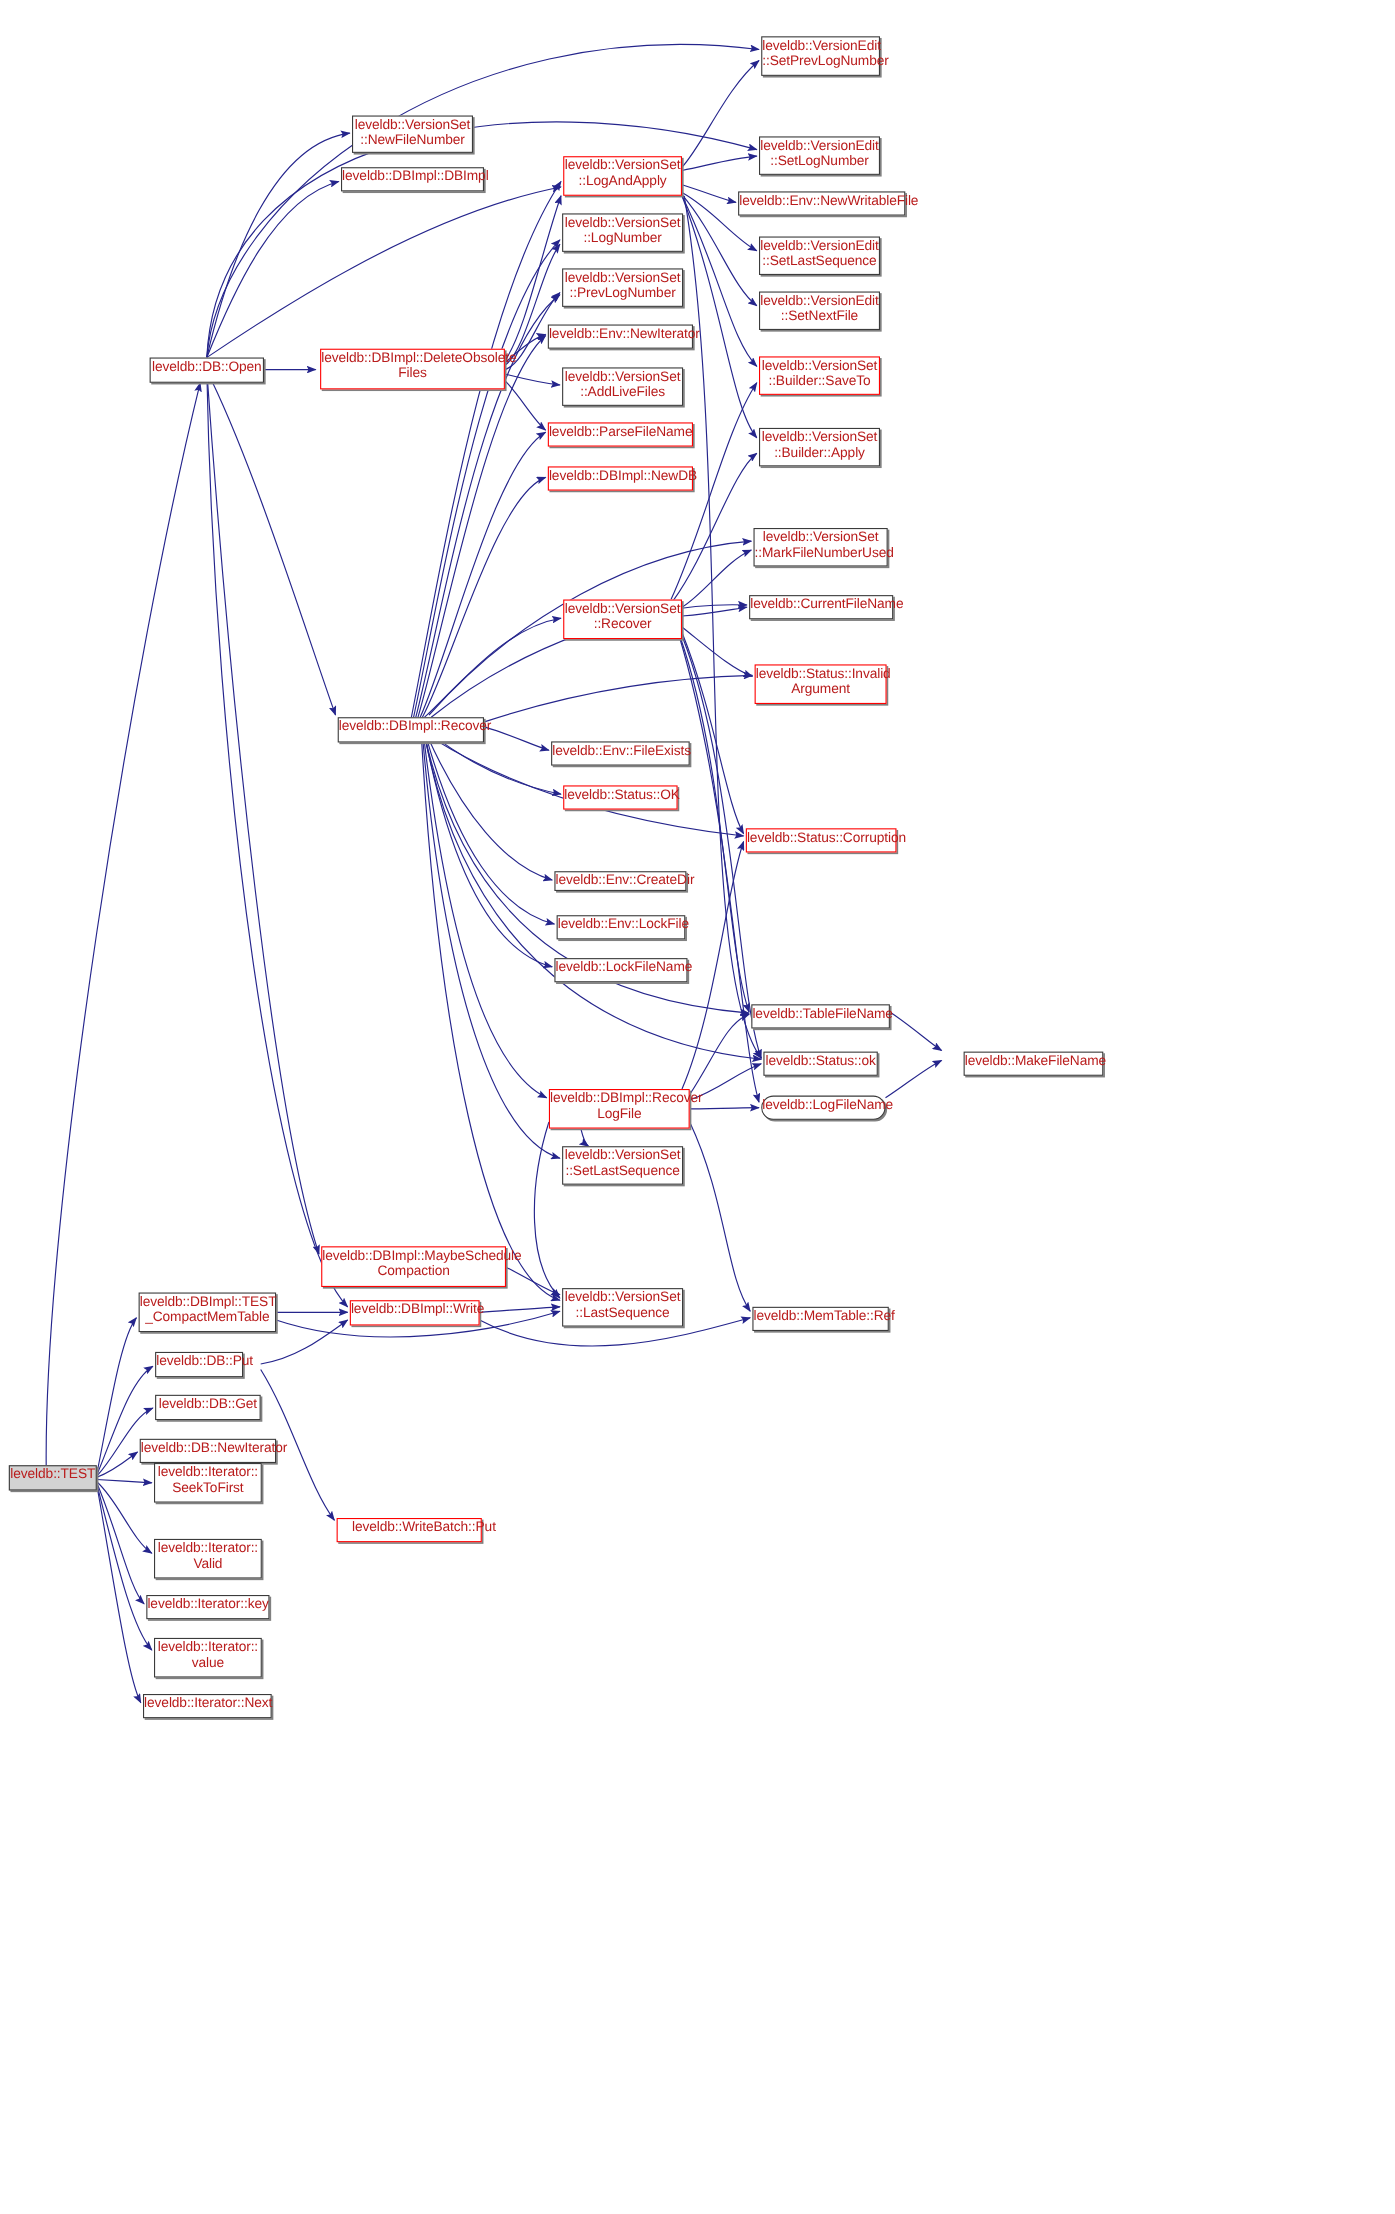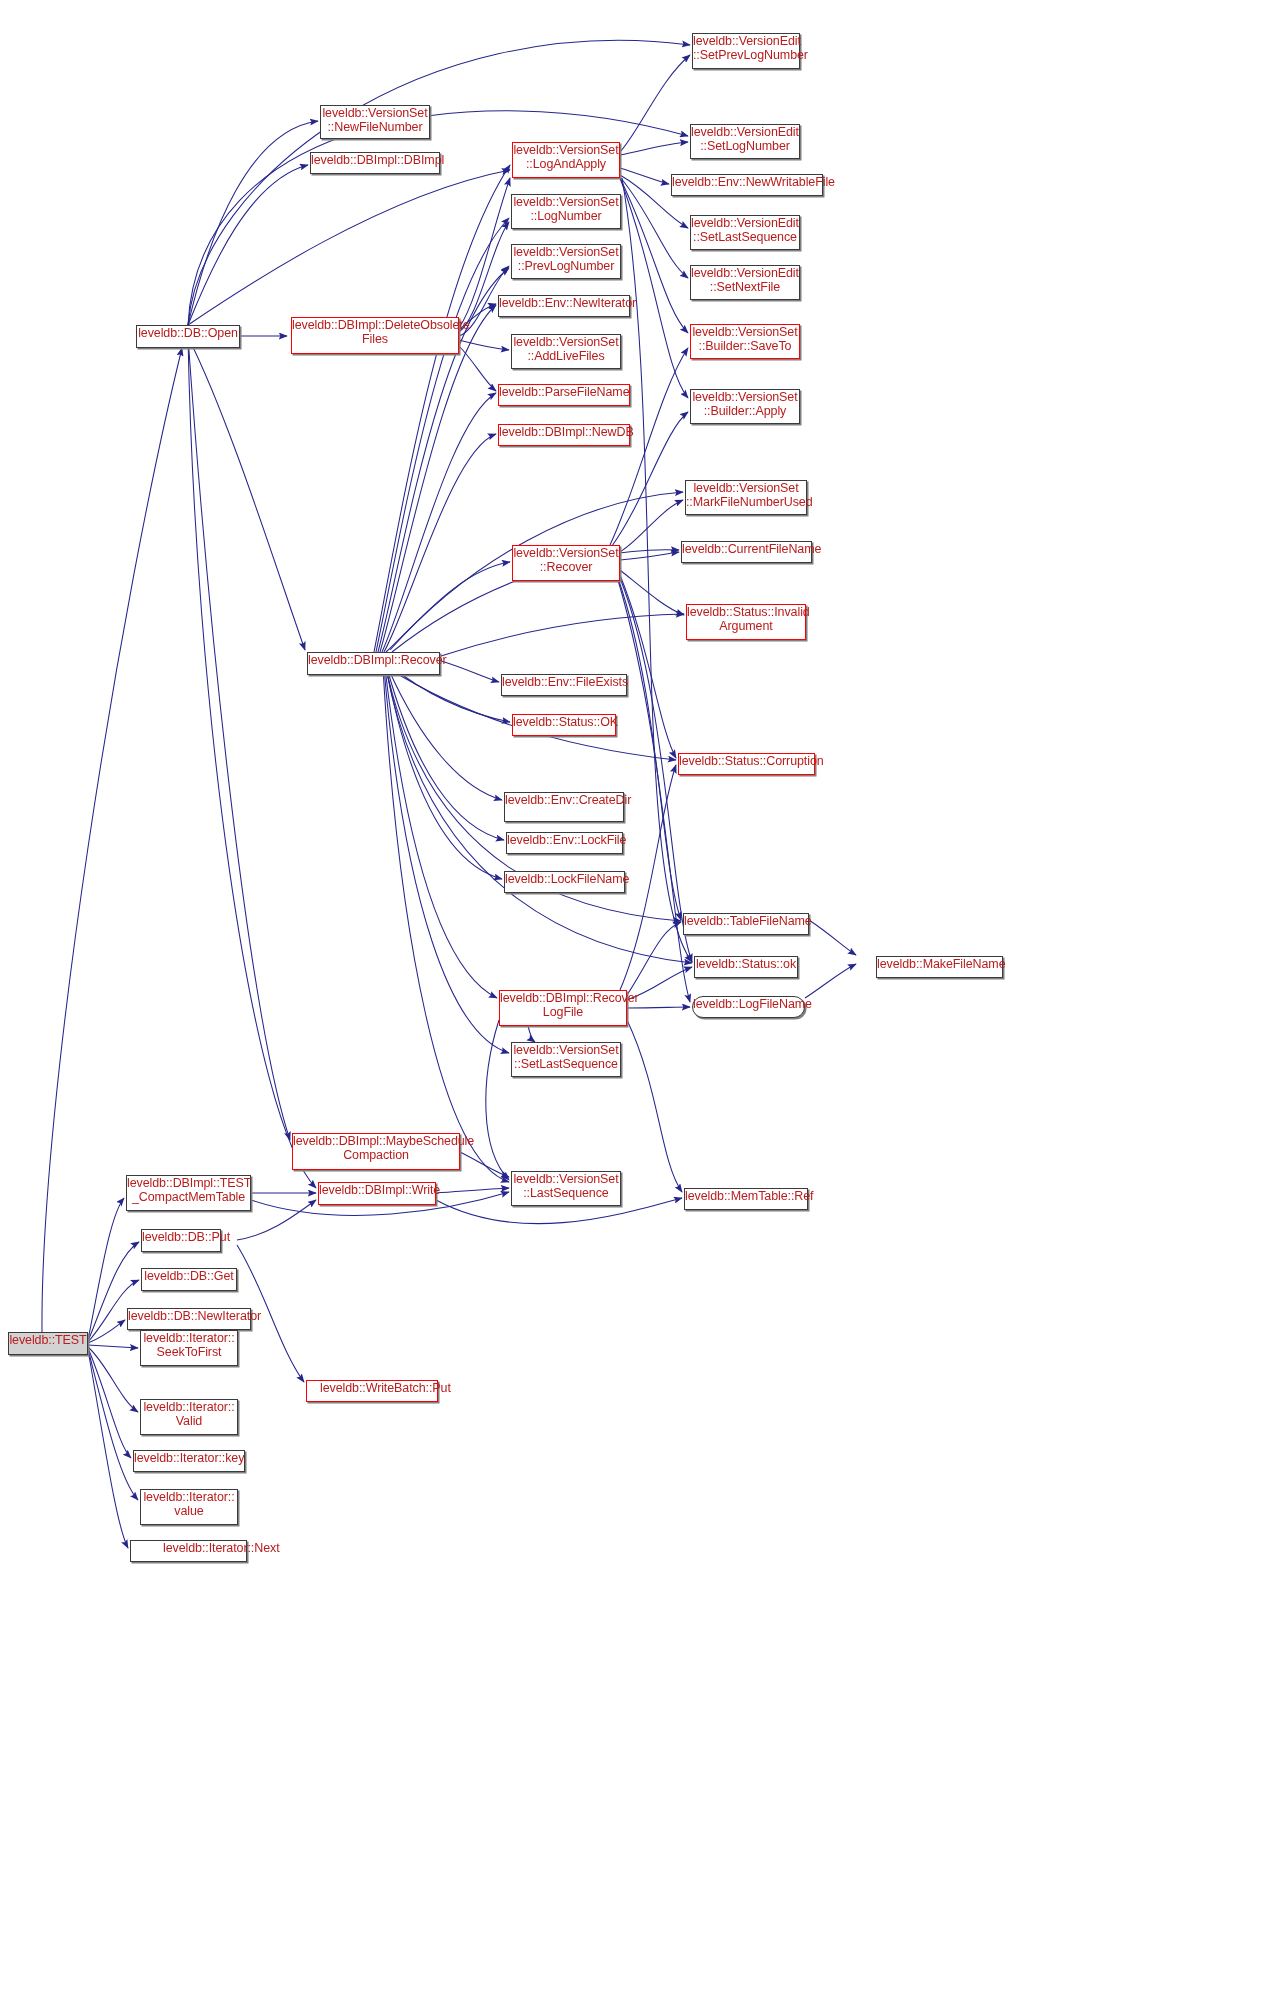--- a/index.html
+++ b/index.html
@@ -158,21 +158,21 @@
 ::MarkFileNumberUsed</span></div>
     <div class="node" style="left: 681px; top: 541px; width: 131px; height: 22px;"><span>leveldb::CurrentFileName</span></div>
     <div class="node red" style="left: 512px; top: 545px; width: 108px; height: 36px;"><span>leveldb::VersionSet
 ::Recover</span></div>
     <div class="node red" style="left: 686px; top: 604px; width: 120px; height: 36px;"><span>leveldb::Status::Invalid
 Argument</span></div>
     <div class="node" style="left: 307px; top: 652px; width: 133px; height: 23px;"><span>leveldb::DBImpl::Recover</span></div>
     <div class="node" style="left: 501px; top: 674px; width: 126px; height: 22px;"><span>leveldb::Env::FileExists</span></div>
     <div class="node red" style="left: 512px; top: 714px; width: 104px; height: 22px;"><span>leveldb::Status::OK</span></div>
     <div class="node red" style="left: 678px; top: 753px; width: 137px; height: 22px;"><span>leveldb::Status::Corruption</span></div>
-    <div class="node" style="left: 504px; top: 792px; width: 120px; height: 30px;"><span>leveldb::Env::CreateDir</span></div>
+    <div class="node" style="left: 504px; top: 792px; width: 120px; height: 18px;"><span>leveldb::Env::CreateDir</span></div>
     <div class="node" style="left: 506px; top: 832px; width: 117px; height: 22px;"><span>leveldb::Env::LockFile</span></div>
     <div class="node" style="left: 504px; top: 871px; width: 121px; height: 22px;"><span>leveldb::LockFileName</span></div>
     <div class="node" style="left: 683px; top: 913px; width: 126px; height: 22px;"><span>leveldb::TableFileName</span></div>
     <div class="node" style="left: 694px; top: 956px; width: 104px; height: 22px;"><span>leveldb::Status::ok</span></div>
     <div class="node" style="left: 876px; top: 956px; width: 127px; height: 22px;"><span>leveldb::MakeFileName</span></div>
     <div class="node red" style="left: 499px; top: 990px; width: 128px; height: 36px;"><span>leveldb::DBImpl::Recover
 LogFile</span></div>
     <div class="node" style="left: 692px; top: 996px; width: 113px; height: 22px; border-radius: 11px;"><span>leveldb::LogFileName</span></div>
     <div class="node" style="left: 511px; top: 1042px; width: 110px; height: 35px;"><span>leveldb::VersionSet
 ::SetLastSequence</span></div>
@@ -188,15 +188,15 @@
     <div class="node" style="left: 141px; top: 1268px; width: 96px; height: 23px;"><span>leveldb::DB::Get</span></div>
     <div class="node" style="left: 127px; top: 1308px; width: 124px; height: 22px;"><span>leveldb::DB::NewIterator</span></div>
     <div class="node cur" style="left: 8px; top: 1332px; width: 80px; height: 23px;"><span>leveldb::TEST</span></div>
     <div class="node" style="left: 140px; top: 1330px; width: 98px; height: 36px;"><span>leveldb::Iterator::
 SeekToFirst</span></div>
     <div class="node" style="left: 140px; top: 1399px; width: 98px; height: 36px;"><span>leveldb::Iterator::
 Valid</span></div>
     <div class="node" style="left: 133px; top: 1450px; width: 112px; height: 22px;"><span>leveldb::Iterator::key</span></div>
     <div class="node" style="left: 140px; top: 1489px; width: 98px; height: 36px;"><span>leveldb::Iterator::
 value</span></div>
-    <div class="node" style="left: 130px; top: 1540px; width: 117px; height: 22px; padding-left: 32px;"><span>leveldb::Iterator::Next</span></div>
+    <div class="node" style="left: 130px; top: 1540px; width: 117px; height: 22px;"><span>leveldb::Iterator::Next</span></div>
     <div class="node red" style="left: 306px; top: 1380px; width: 132px; height: 22px; padding-left: 13px;"><span>leveldb::WriteBatch::Put</span></div>
   </div>
 
 </body></html>

